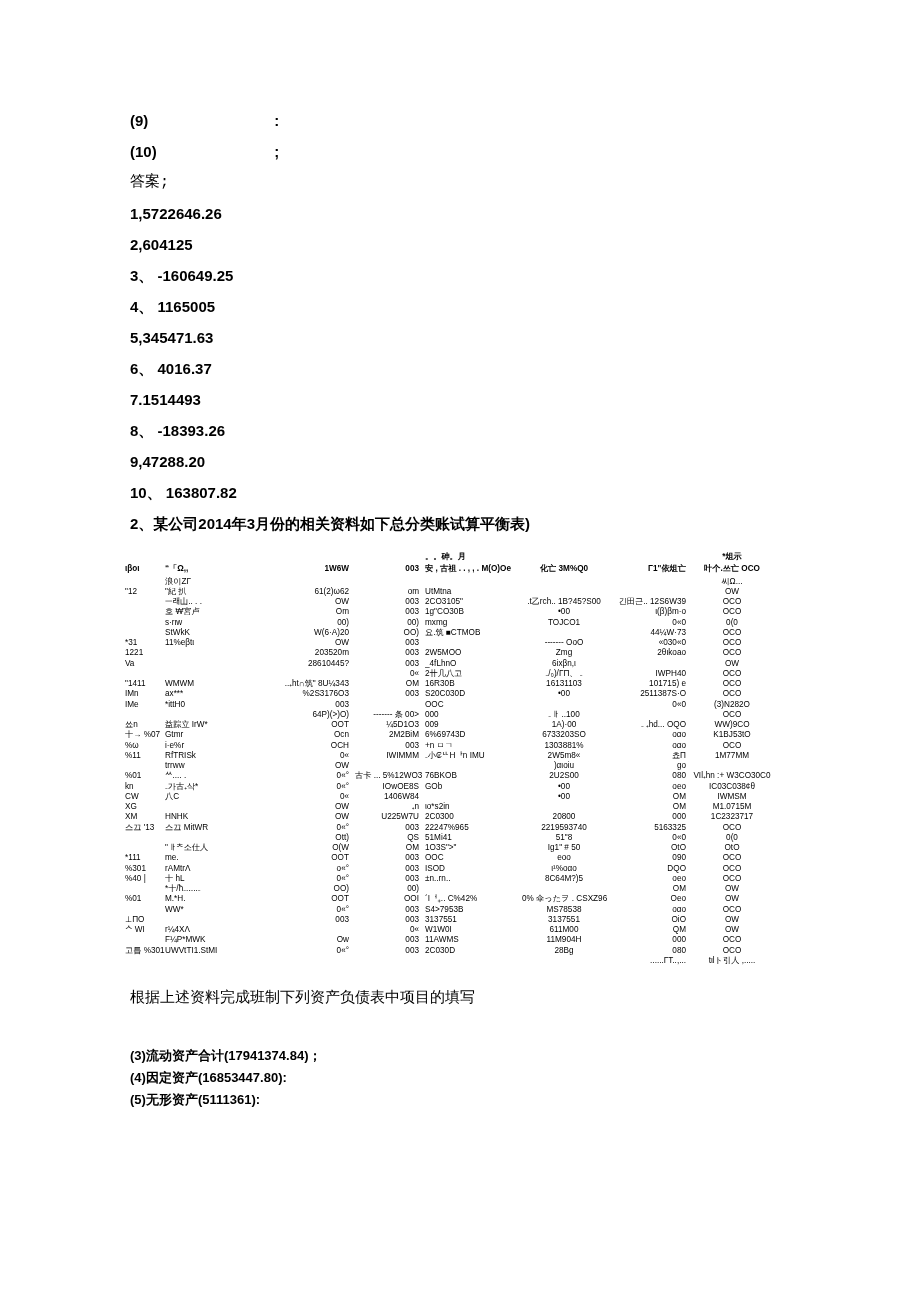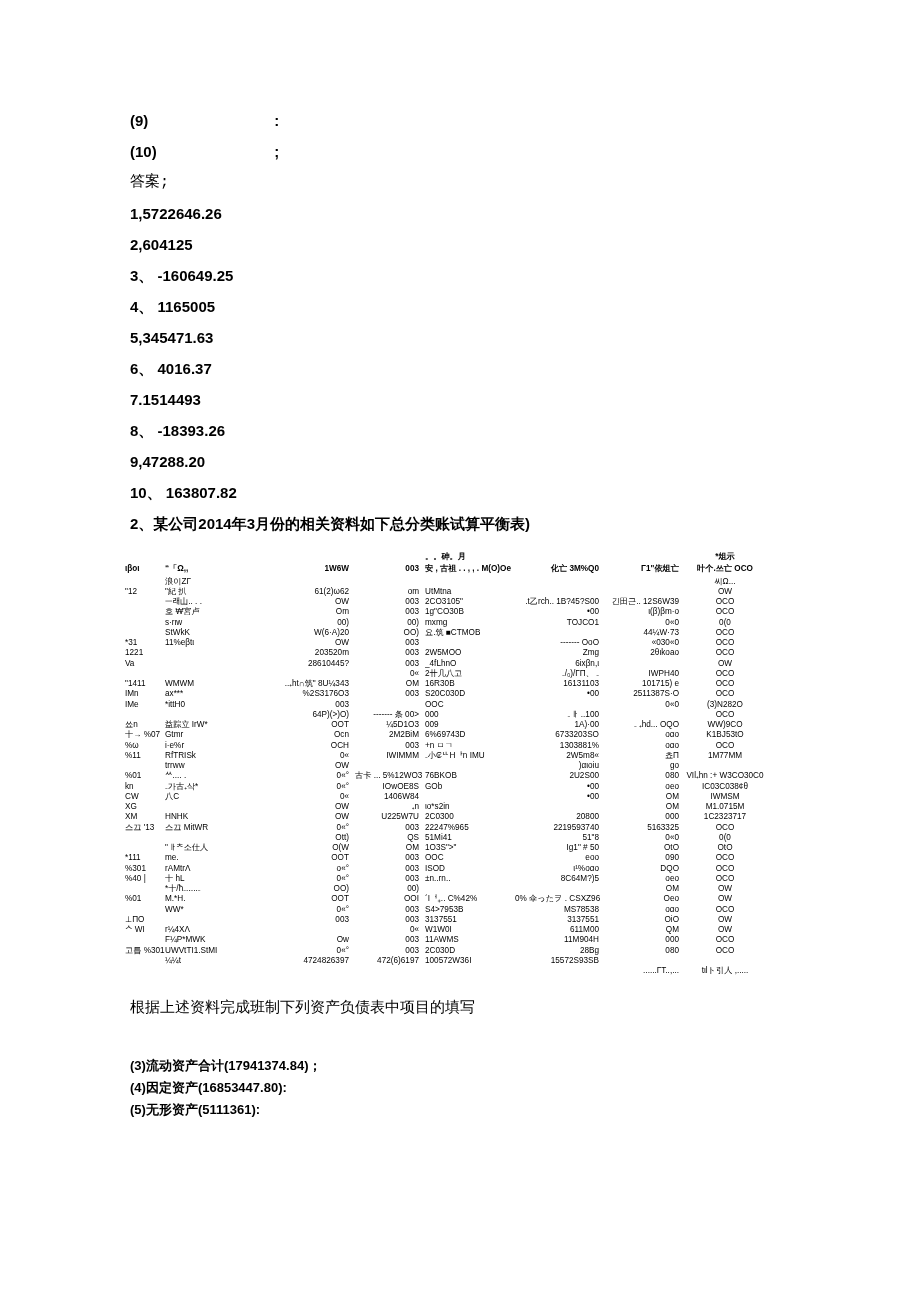--- a/index.html
+++ b/index.html
@@ -37,21 +37,21 @@
       display: flex;
       white-space: nowrap;
     }
     .table-headrow { font-weight: bold; margin-bottom: 2px; }
     .tc { overflow: hidden; text-overflow: clip; }
     .c1 { width: 40px; }
     .c2 { width: 110px; }
     .c3 { width: 80px; text-align: right; padding-right: 6px; }
     .c4 { width: 70px; text-align: right; padding-right: 6px; }
     .c5 { width: 90px; }
-    .c6 { width: 90px; text-align: right; padding-right: 6px; }
+    .c6 { width: 90px; text-align: center; padding-right: 6px; margin-left: 7px; }
     .c7 { width: 80px; text-align: right; padding-right: 6px; }
     .c8 { width: 80px; text-align: center; }
     .bold { font-weight: bold; }
     .post-instr {
       font-size: 15px;
       margin-top: 10px;
       margin-bottom: 40px;
     }
     .item345 {
       font-size: 13px;
@@ -479,30 +479,20 @@
           <div class="tc c2">UWVtTI1.StMI</div>
           <div class="tc c3">0«°</div>
           <div class="tc c4">003</div>
           <div class="tc c5">2C030D</div>
           <div class="tc c6">28Bg</div>
           <div class="tc c7">080</div>
           <div class="tc c8">OCO</div>
         </div>
         <div class="table-row">
           <div class="tc c1"></div>
-          <div class="tc c2">¼¼t</div>
-          <div class="tc c3">4724826397</div>
-          <div class="tc c4">472(6)6197</div>
-          <div class="tc c5">100572W36I</div>
-          <div class="tc c6">15572S93SB</div>
-          <div class="tc c7"></div>
-          <div class="tc c8"></div>
-        </div>
-        <div class="table-row">
-          <div class="tc c1"></div>
           <div class="tc c2"></div>
           <div class="tc c3"></div>
           <div class="tc c4"></div>
           <div class="tc c5"></div>
           <div class="tc c6"></div>
           <div class="tc c7">......ΓΤ..,...</div>
           <div class="tc c8">tιlト引人  ,.....</div>
         </div>
       </div>
   </div>

